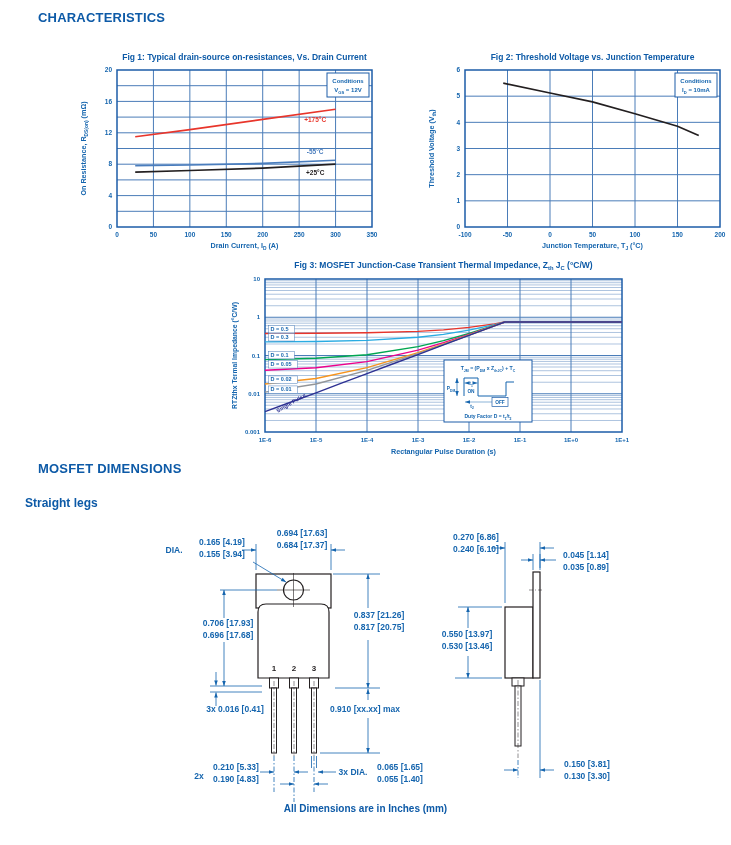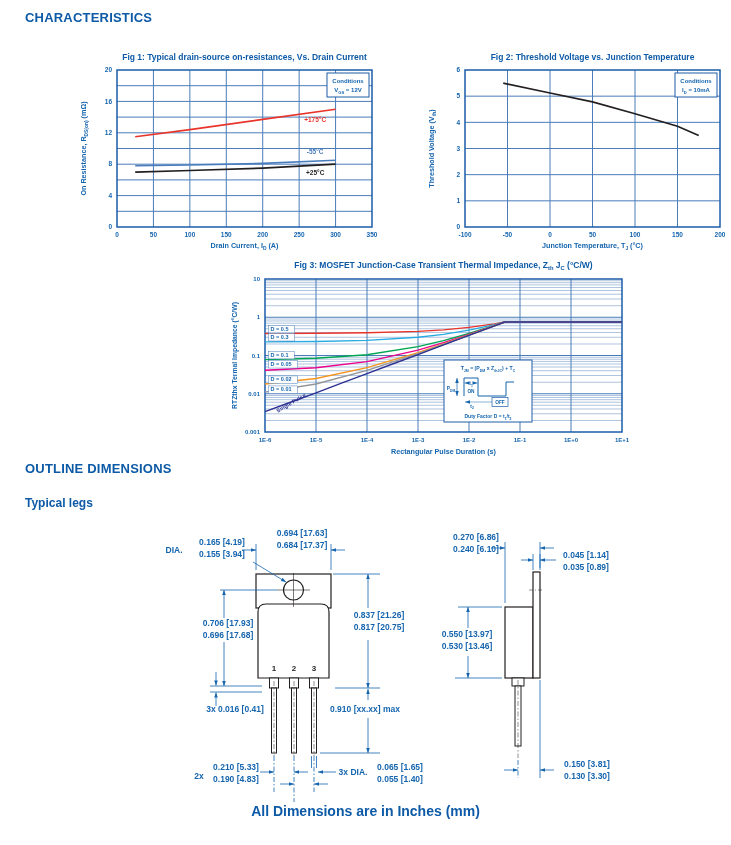--- a/index.html
+++ b/index.html
@@ -1,25 +1,25 @@
 <!DOCTYPE html>
 <html><head>
 <meta charset="utf-8">
 <style>
   html,body{margin:0;padding:0;background:#fff;}
   .page{position:relative;width:731px;height:845px;background:#fff;overflow:hidden;
         font-family:"Liberation Sans",sans-serif;}
-  .h-main{position:absolute;left:25px;margin:0;font-weight:700;font-size:13px;
+  .h-main{position:absolute;left:38px;margin:0;font-weight:700;font-size:13px;
           color:#0d5aa7;letter-spacing:.2px;font-family:"Liberation Sans",sans-serif;}
   .h-sub{position:absolute;left:25px;margin:0;font-weight:700;font-size:12px;
          color:#0d5aa7;font-family:"Liberation Sans",sans-serif;}
   figure.fig{position:absolute;margin:12px;padding:0;}
   #outline{position:absolute;}
   .note{position:absolute;top:803px;left:0;right:0;text-align:center;font-weight:700;
-        font-size:14px;color:#0d5aa7;}
+        font-size:10px;color:#0d5aa7;}
   svg text{font-family:"Liberation Sans",sans-serif;}
 </style>
 </head>
 <body>
 
 <div class="page">
   <h1 class="h-main" style="top:10px">CHARACTERISTICS</h1>
 
   <figure id="fig1" class="fig" style="left:60px;top:38px"><svg width="310" height="210" viewBox="0 0 310 210">
         <text x="172.5" y="10" font-size="8.5" fill="#0d5aa7" font-weight="bold" text-anchor="middle"><tspan>Fig 1: Typical drain-source on-resistances, Vs. Drain Current</tspan></text>
@@ -194,22 +194,22 @@
         <text x="244" y="137" font-size="4.8" fill="#1565ae" font-weight="bold" text-anchor="middle"><tspan>ON</tspan></text>
         <line x1="251" y1="146" x2="238" y2="146" stroke="#1565ae" stroke-width="0.5"></line>
         <polygon points="238,146 243,147.8 243,144.2" fill="#1565ae"></polygon>
         <line x1="251" y1="146" x2="265" y2="146" stroke="#1565ae" stroke-width="0.5"></line>
         <text x="245" y="151.5" font-size="4.8" fill="#1565ae" font-weight="bold" text-anchor="middle"><tspan>t</tspan><tspan dy="1.6" font-size="3.3">2</tspan></text>
         <rect x="265" y="141.5" width="16" height="9" fill="#fff" stroke="#1c5ca8" stroke-width="0.7"></rect>
         <text x="273" y="148" font-size="4.8" fill="#1565ae" font-weight="bold" text-anchor="middle"><tspan>OFF</tspan></text>
         <text x="261" y="162" font-size="5" fill="#1565ae" font-weight="bold" text-anchor="middle"><tspan>Duty Factor D = t</tspan><tspan dy="1.6" font-size="3.4">1</tspan><tspan dy="-1.6">/t</tspan><tspan dy="1.6" font-size="3.4">2</tspan></text>
       </svg></figure>
 
-  <h1 class="h-main" style="top:461px">OUTLINE DIMENSIONS</h1>
-  <h2 class="h-sub" style="top:496px">Typical legs</h2>
+  <h1 class="h-main" style="top:461px">MOSFET DIMENSIONS</h1>
+  <h2 class="h-sub" style="top:496px">Straight legs</h2>
 
   <div id="outline" style="left:150px;top:520px"><svg width="560" height="285" viewBox="0 0 560 285">
         <rect x="106" y="54" width="75" height="34" fill="#fff" stroke="#231f20" stroke-width="1.2"></rect>
         <path d="M108,158 L108,92 Q108,84 116,84 L171,84 Q179,84 179,92 L179,158 Z" fill="#fff" stroke="#231f20" stroke-width="1.2"></path>
         <circle cx="143.5" cy="70" r="10" fill="#fff" stroke="#231f20" stroke-width="1.2"></circle>
         <line x1="127" y1="70" x2="160" y2="70" stroke="#231f20" stroke-width="0.6"></line>
         <line x1="143.5" y1="53" x2="143.5" y2="87" stroke="#231f20" stroke-width="0.6"></line>
         <rect x="119.5" y="158" width="9" height="10" fill="#fff" stroke="#231f20" stroke-width="1"></rect>
         <rect x="121.5" y="168" width="5" height="65" fill="#fff" stroke="#231f20" stroke-width="1"></rect>
         <line x1="124" y1="161" x2="124" y2="236" stroke="#231f20" stroke-width="0.5" stroke-dasharray="5,2,1.5,2"></line>

